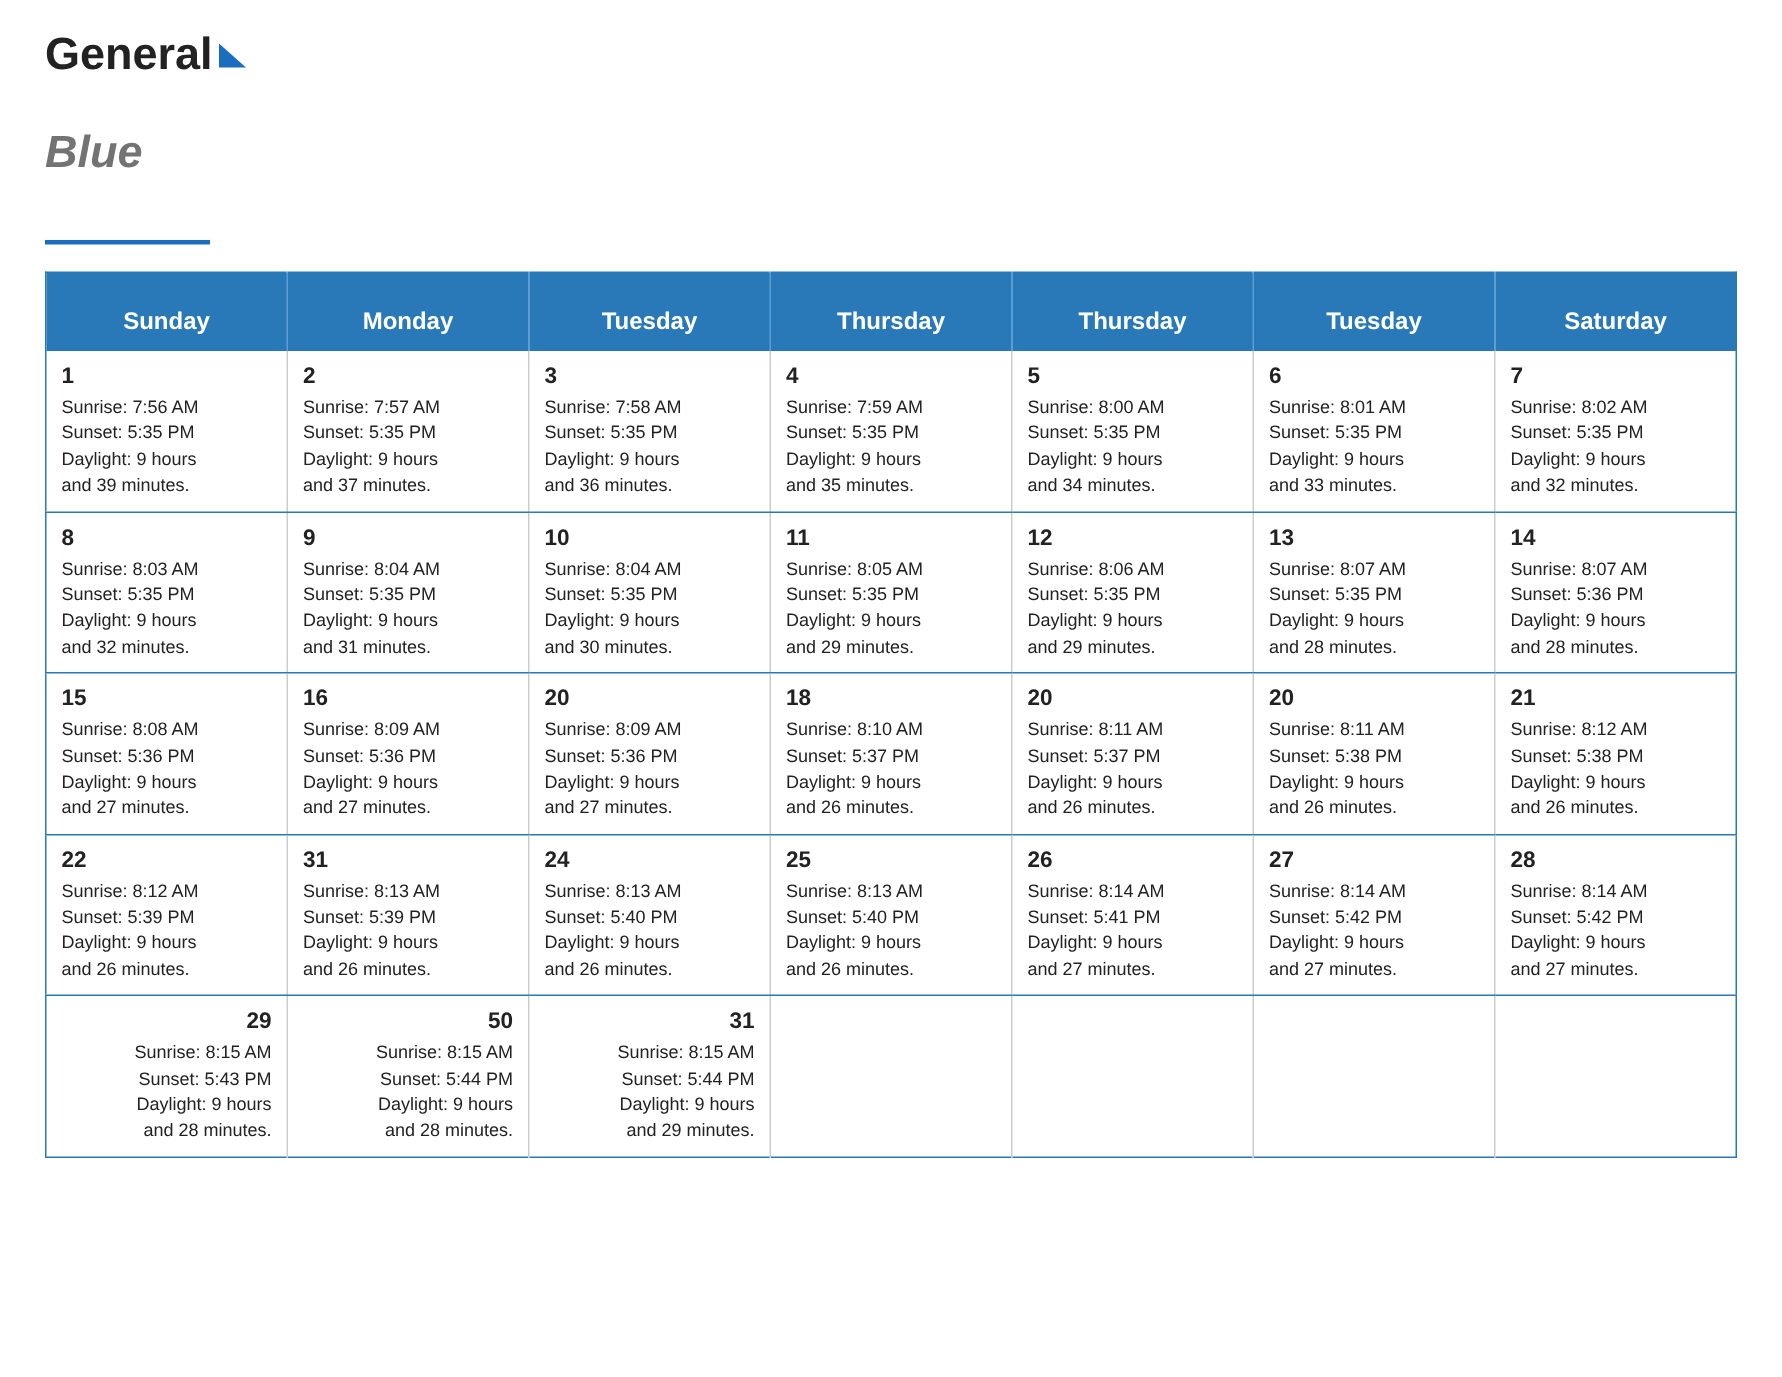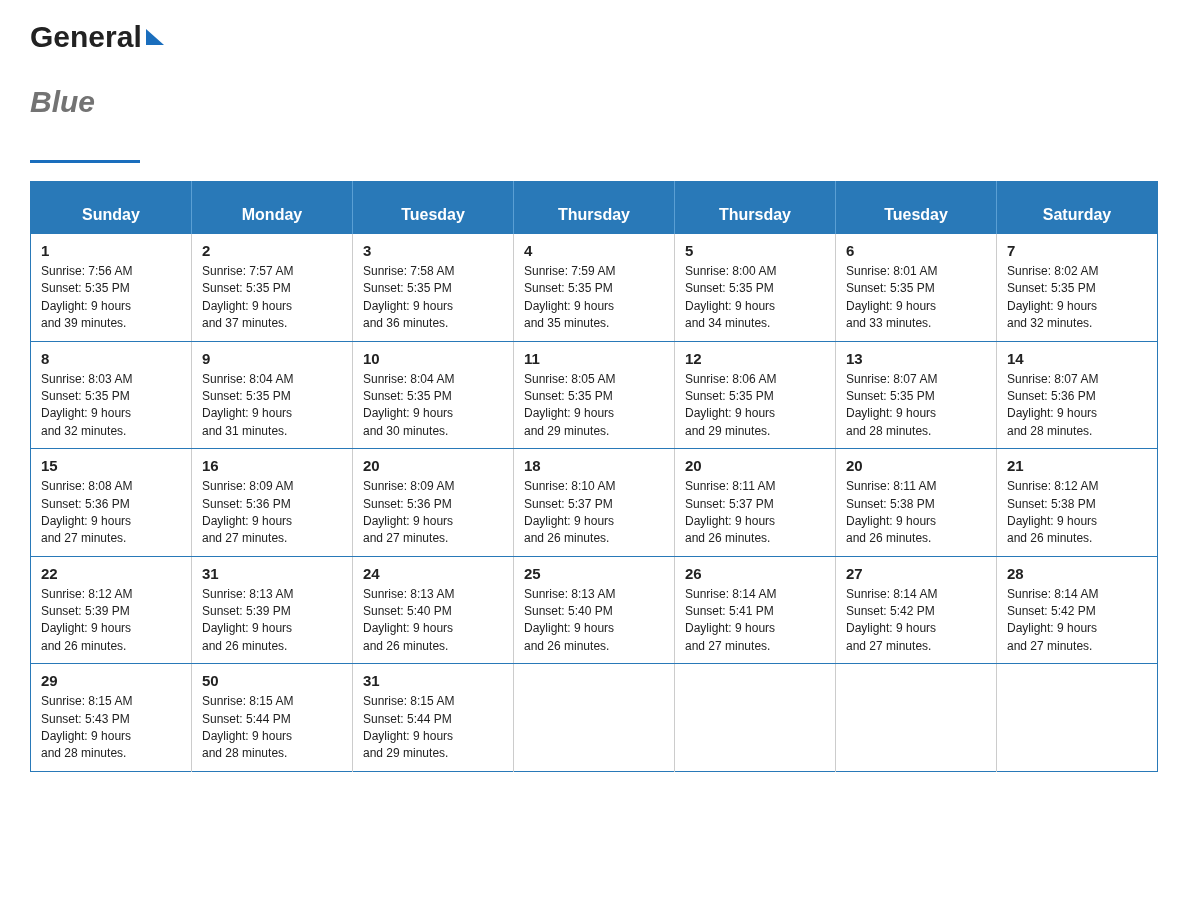--- a/index.html
+++ b/index.html
@@ -61,20 +61,21 @@
       font-size: 13px;
       color: #222;
       width: 14.28%;
       min-height: 90px;
     }
     .calendar tbody tr td:last-child {
       border-right: none;
     }
     .calendar tbody tr:last-child td {
       border-bottom: none;
+      text-align: right;
     }
     .day-num {
       font-size: 15px;
       font-weight: bold;
       display: block;
       margin-bottom: 4px;
     }
     .day-info {
       font-size: 12px;
       line-height: 1.45;

